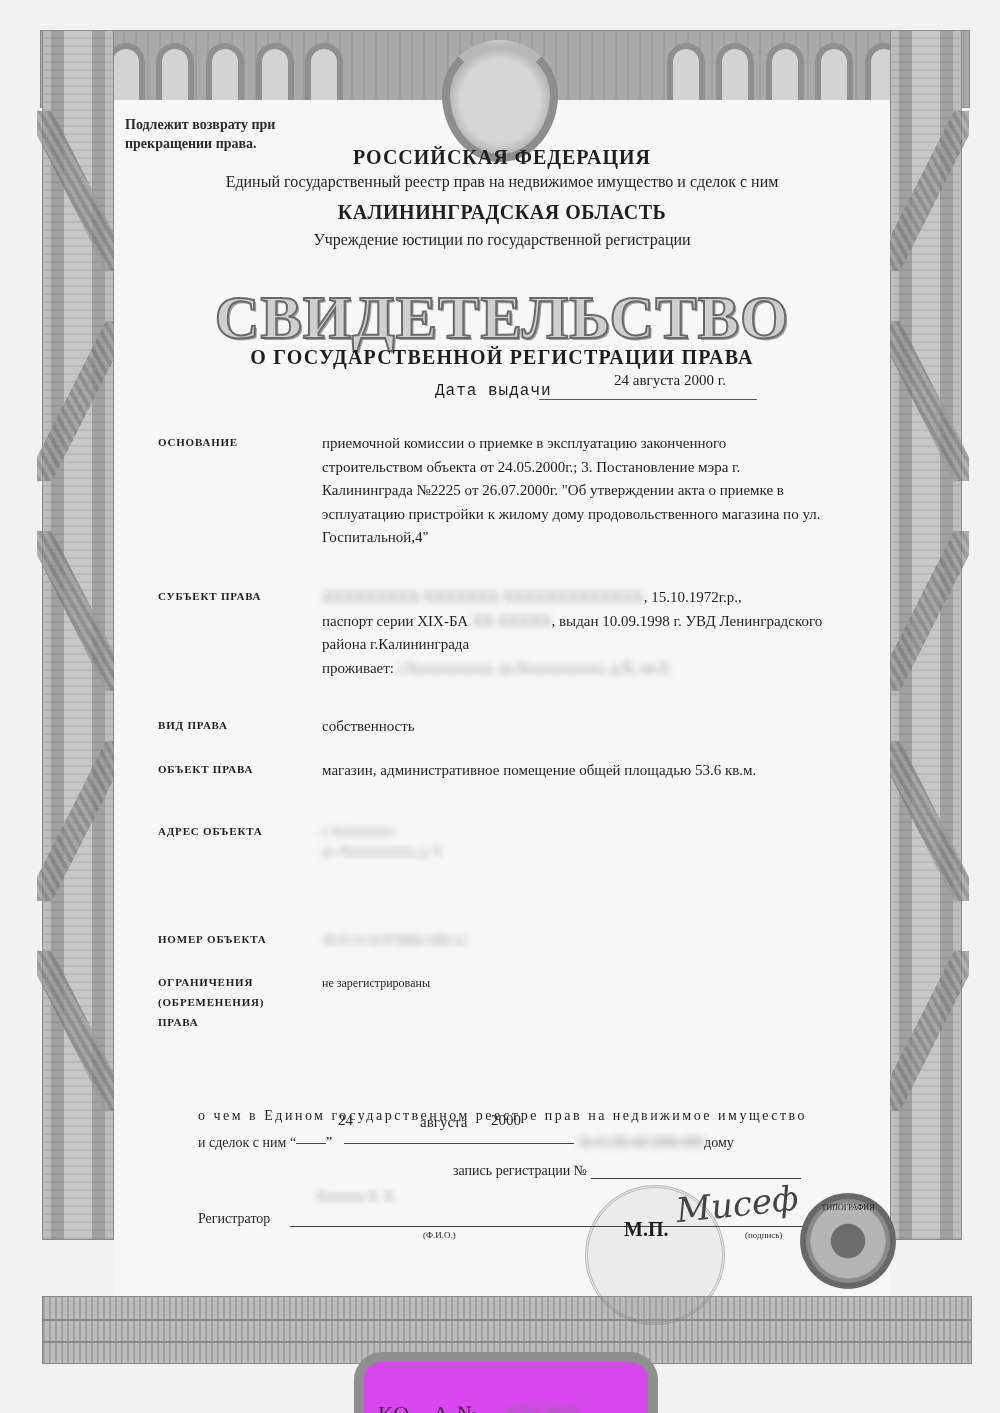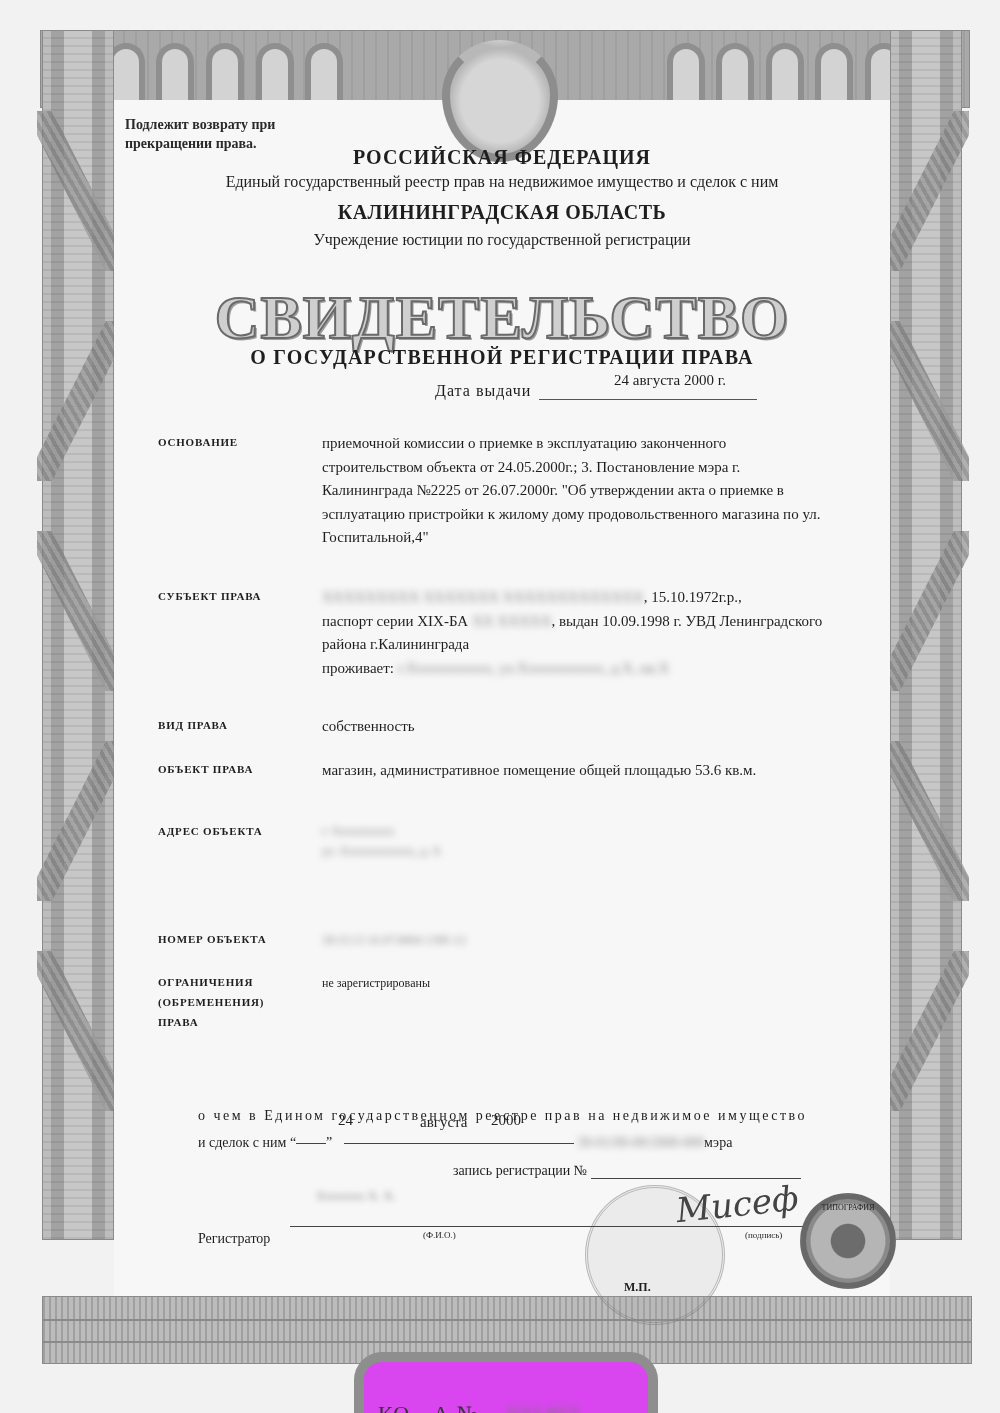--- a/index.html
+++ b/index.html
@@ -76,21 +76,21 @@
     .h-institution { top: 229px; font-size: 16px; line-height: 21px; }
 
     .h-certificate {
       top: 282px; font-size: 62px; font-weight: bold; letter-spacing: 1px;
       color: #cfcfcf; -webkit-text-stroke: 2px #6a6a6a;
       text-shadow: 2px 2px 0 #9e9e9e;
     }
     .h-subtitle { top: 346px; font-size: 20px; font-weight: bold; letter-spacing: 1.2px; }
 
     .issue-date { position: absolute; left: 435px; top: 372px; width: 330px; height: 30px; }
-    .issue-date .lbl { position: absolute; left: 0; top: 10px; font-size: 16px; letter-spacing: 1px; }
+    .issue-date .lbl { position: absolute; left: 0; top: 10px; font-size: 16px; letter-spacing: 1px; font-family: Liberation Mono, monospace; }
     .issue-date .val { position: absolute; left: 144px; top: 0; font-size: 15px; margin-left: 35px; }
     .issue-date .line { position: absolute; left: 104px; top: 27px; width: 218px; height: 1px; background: #555; }
 
     .field { position: absolute; left: 158px; width: 720px; }
     .field .label { position: absolute; left: 0; top: 0; font-size: 11px; font-weight: bold; letter-spacing: 0.8px; line-height: 20px; }
     .field .value { position: absolute; left: 164px; top: 0; width: 550px; font-size: 15px; line-height: 23.5px; }
     .blur { display: inline-block; filter: blur(3.5px); color: #888; }
 
     .f-basis { top: 432px; }
     .f-subject { top: 586px; }
@@ -104,26 +104,26 @@
 
     .reg-block { position: absolute; left: 198px; top: 1108px; width: 630px; font-size: 14px; }
     .reg-line1 { position: absolute; left: 0; top: 0; letter-spacing: 2.5px; white-space: nowrap; }
     .reg-line2 { position: absolute; left: 0; top: 27px; width: 630px; white-space: nowrap; }
     .reg-line2 .underline { display: inline-block; height: 1px; background: #444; vertical-align: middle; }
     .reg-handwritten { position: absolute; top: -2px; font-size: 15px; color: #222; }
     .reg-line3 { position: absolute; left: 255px; top: 55px; white-space: nowrap; }
 
     .registrar { position: absolute; left: 198px; top: 1188px; width: 620px; height: 60px; font-size: 14px; }
     .registrar .name { position: absolute; left: 118px; top: 0; filter: blur(3px); color: #888; font-size: 13px; }
-    .registrar .lbl { position: absolute; left: 0; top: 23px; font-size: 14px; margin-top: 20px; }
+    .registrar .lbl { position: absolute; left: 0; top: 23px; font-size: 14px; }
     .registrar .line { position: absolute; left: 92px; top: 38px; width: 520px; height: 1px; background: #444; }
     .registrar .fio { position: absolute; left: 225px; top: 42px; font-size: 9px; }
     .registrar .sign { position: absolute; left: 547px; top: 42px; font-size: 9px; }
     .signature { position: absolute; left: 676px; top: 1184px; font-size: 34px; font-style: italic; color: #444; font-family: "DejaVu Serif", serif; transform: rotate(-6deg); }
-    .mp { position: absolute; left: 624px; top: 1280px; font-size: 12px; font-weight: bold; text-align: center; }
+    .mp { position: absolute; left: 624px; top: 1218px; font-size: 20px; font-weight: bold; text-align: center; }
 
     .stamp-main { position: absolute; left: 585px; top: 1185px; width: 140px; height: 140px; border-radius: 50%; border: 3px double rgba(120,120,120,0.45); background: rgba(170,170,170,0.15); }
     .stamp-print { position: absolute; left: 800px; top: 1193px; width: 96px; height: 96px; border-radius: 50%; border: 6px solid rgba(90,90,90,0.7); background: radial-gradient(circle, #6c6c6c 0 28%, #b5b5b5 30% 62%, #8a8a8a 64%); font-size: 8px; color: #222; text-align: center; padding-top: 4px; font-weight: normal; }
   </style>
 </head>
 <body>
 
 <div class="paper">
 
   <div class="frame-top">
@@ -248,21 +248,21 @@
   </div>
 
   <div class="reg-block">
     <div class="reg-line1">о чем в Едином государственном реестре прав на недвижимое имущество</div>
     <span class="reg-handwritten" style="left:140px; top:4px;">24</span>
     <span class="reg-handwritten" style="left:222px; top:6px;">августа</span>
     <span class="reg-handwritten" style="left:293px; top:4px;">2000</span>
     <div class="reg-line2">
       <span>и сделок с ним  “</span><span class="underline" style="width:30px"></span><span>”</span>
       <span class="underline" style="width:230px; margin-left:8px;"></span>
-      <span class="blur">39-01/00-00/2000-000</span><span>мэра</span>
+      <span class="blur">39-01/00-00/2000-000</span><span>дому</span>
     </div>
     <div class="reg-line3">
       <span>запись регистрации №</span>
       <span style="display:inline-block; width:210px; height:1px; background:#444; vertical-align:bottom;"></span>
     </div>
   </div>
 
   <div class="stamp-main"></div>
 
   <div class="registrar">

